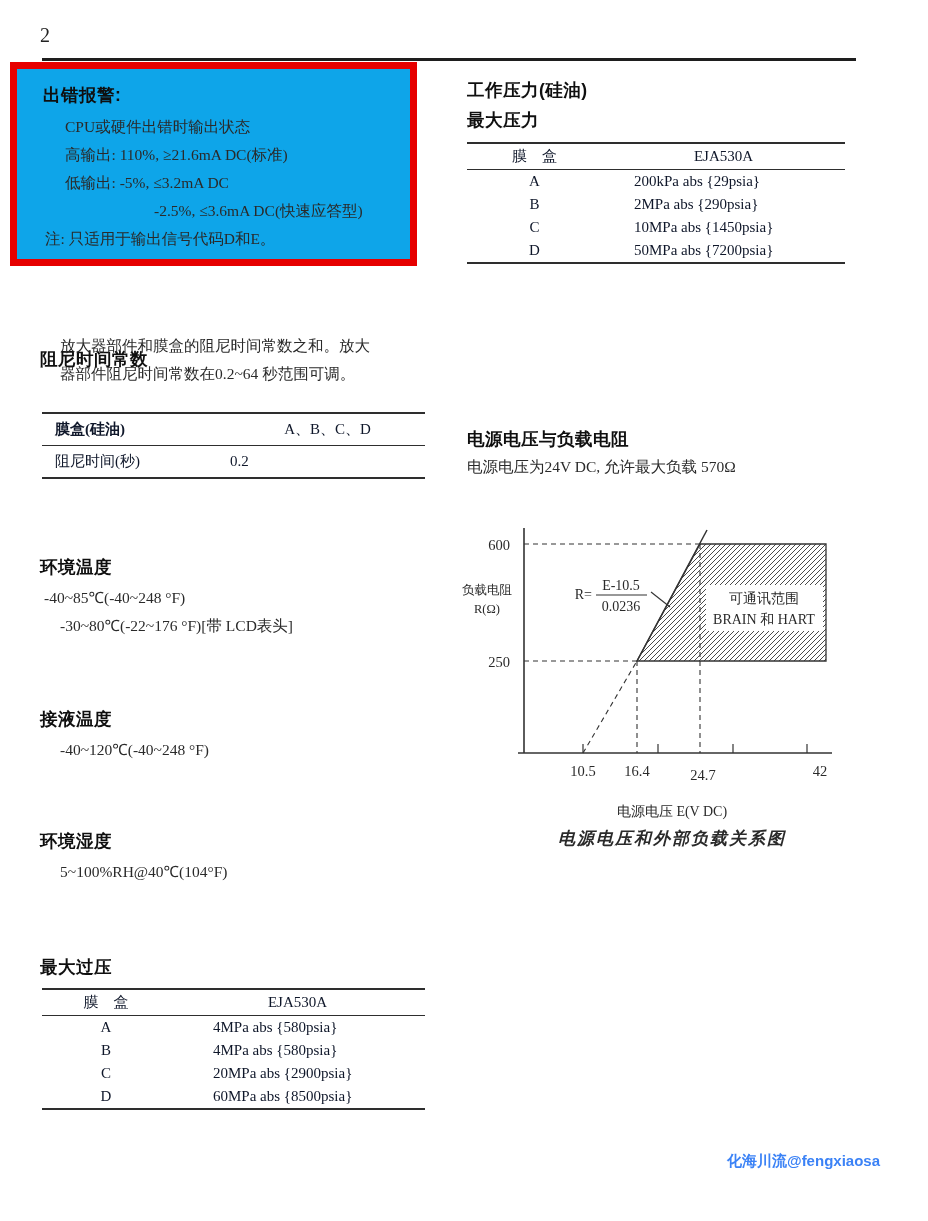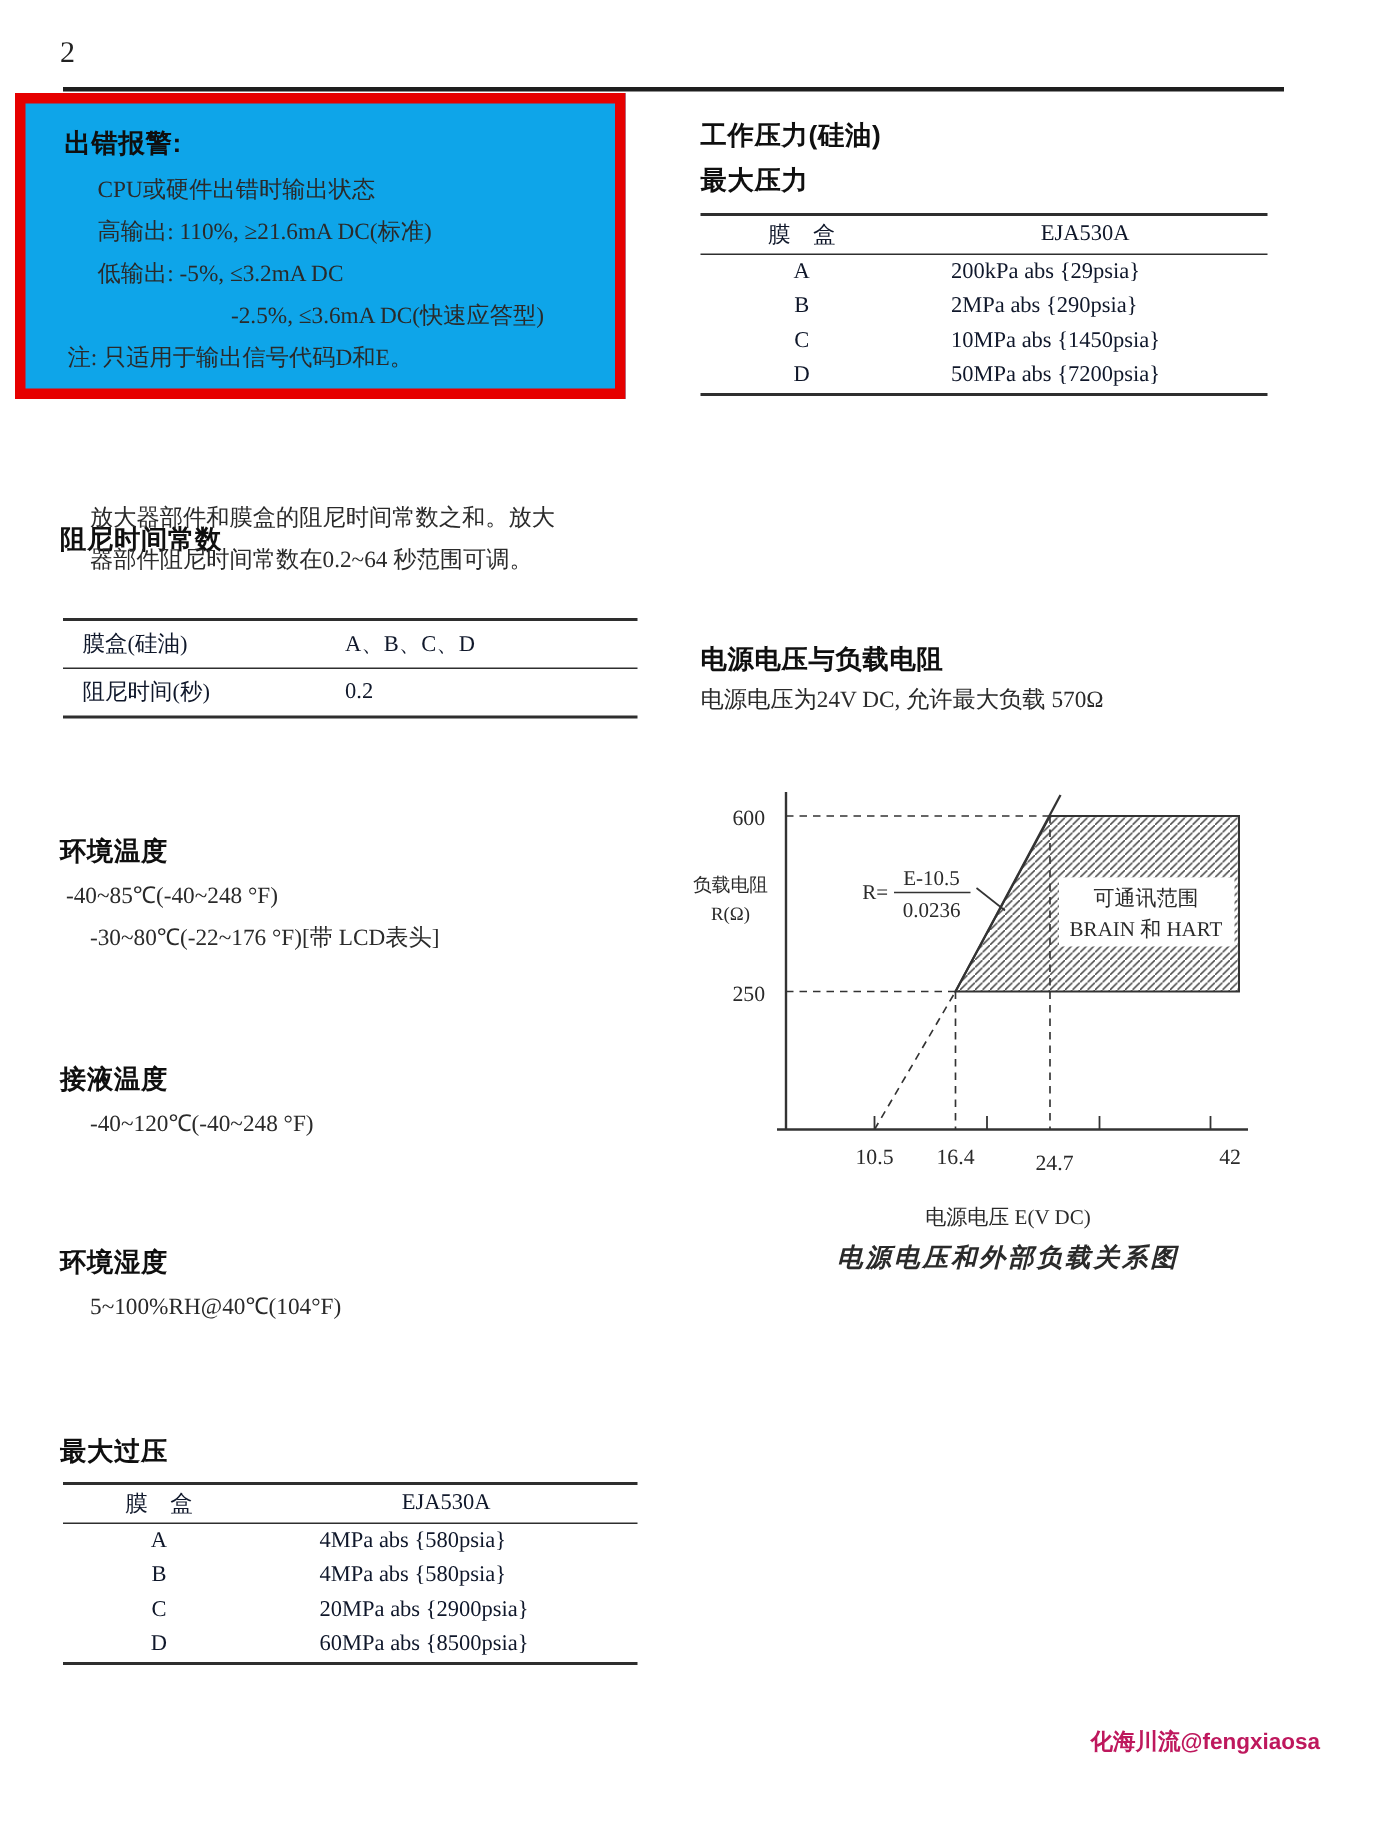--- a/index.html
+++ b/index.html
@@ -24,21 +24,21 @@
   
   table.spec { border-collapse:collapse; font-size:15px; color:#0f172a; table-layout:fixed; }
   table.spec.rule-tb { border-top:2px solid #2e2e2e; border-bottom:2px solid #2e2e2e; }
   tr.hdr td { border-bottom:1.6px solid #2e2e2e; }
   tr.mid td { border-bottom:1.2px solid #2e2e2e; }
   td { padding:3px 0; }
   .c { text-align:center; }
   .l { text-align:left; }
   .wm-blue {
     font-family:"Liberation Sans", sans-serif; font-weight:bold;
-    font-size:15px; color:#be185d; text-align:right;
+    font-size:15px; color:#3b82f6; text-align:right;
   }
   .wm-yellow {
     font-family:"Liberation Sans", sans-serif; font-weight:bold;
     font-size:14.5px; color:#c9d400; text-align:right;
   }
   svg text { fill:#2a2a2a; }
 </style>
 </head>
 <body>
 
@@ -94,22 +94,22 @@
   <div class="abs body-t" style="left:60px; top:332px; width:372px; text-align:justify;">放大器部件和膜盒的阻尼时间常数之和。放大</div>
   <div class="abs body-t" style="left:60px; top:360px; width:372px;">器部件阻尼时间常数在0.2~64 秒范围可调。</div>
 
   <table class="abs spec rule-tb" style="left:42px; top:412px; width:383px;">
     <colgroup>
         <col style="width:188px">
         <col style="width:195px">
       </colgroup>
     <tbody>
         <tr class="mid">
-      <td class="l" style="padding:6px 0 6px 13px; font-weight:normal;">膜盒(硅油)</td>
-      <td class="l" style="padding:6px 0;">A、B、C、D</td>
+      <td class="l" style="padding:6px 0 6px 13px; font-weight:bold;">膜盒(硅油)</td>
+      <td class="l" style="padding:6px 0;text-align:center;">A、B、C、D</td>
     </tr>
     <tr>
       <td class="l" style="padding:6px 0 6px 13px;">阻尼时间(秒)</td>
       <td class="l" style="padding:6px 0;">0.2</td>
     </tr>
   </tbody>
     </table>
 
   <div class="abs h-sans" style="left:467px; top:427px;">电源电压与负载电阻</div>
   <div class="abs body-t" style="left:467px; top:453px;">电源电压为24V DC, 允许最大负载 570Ω</div>

